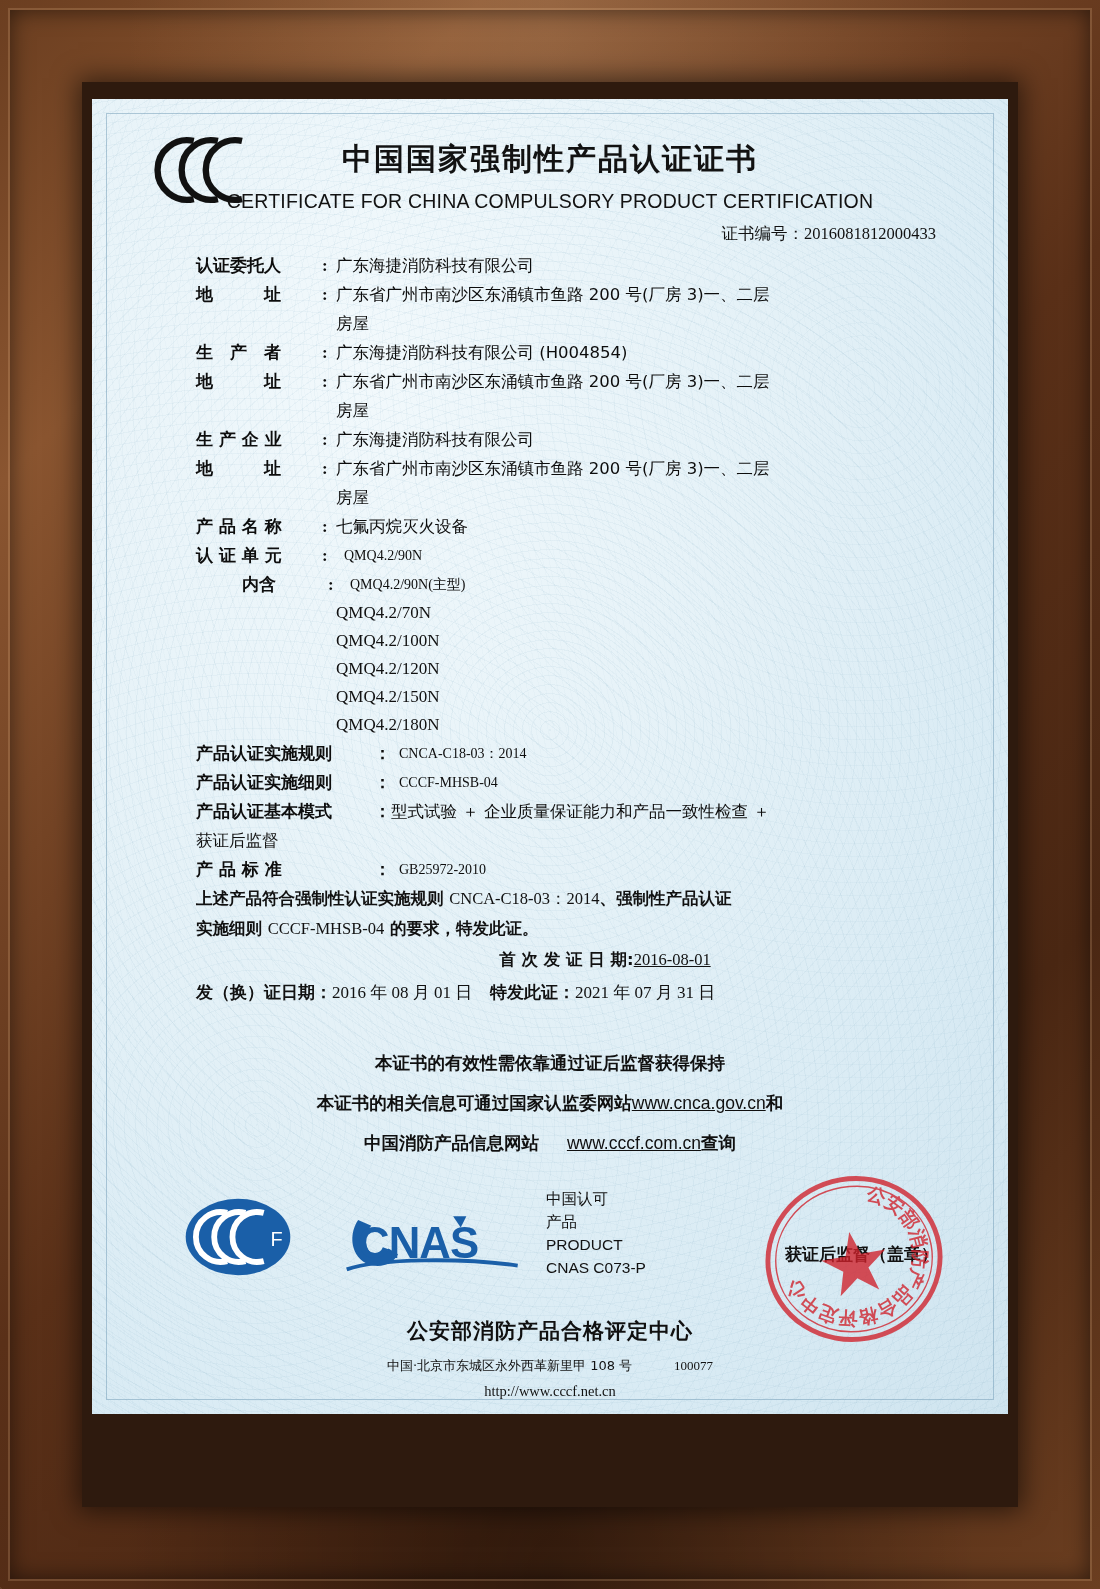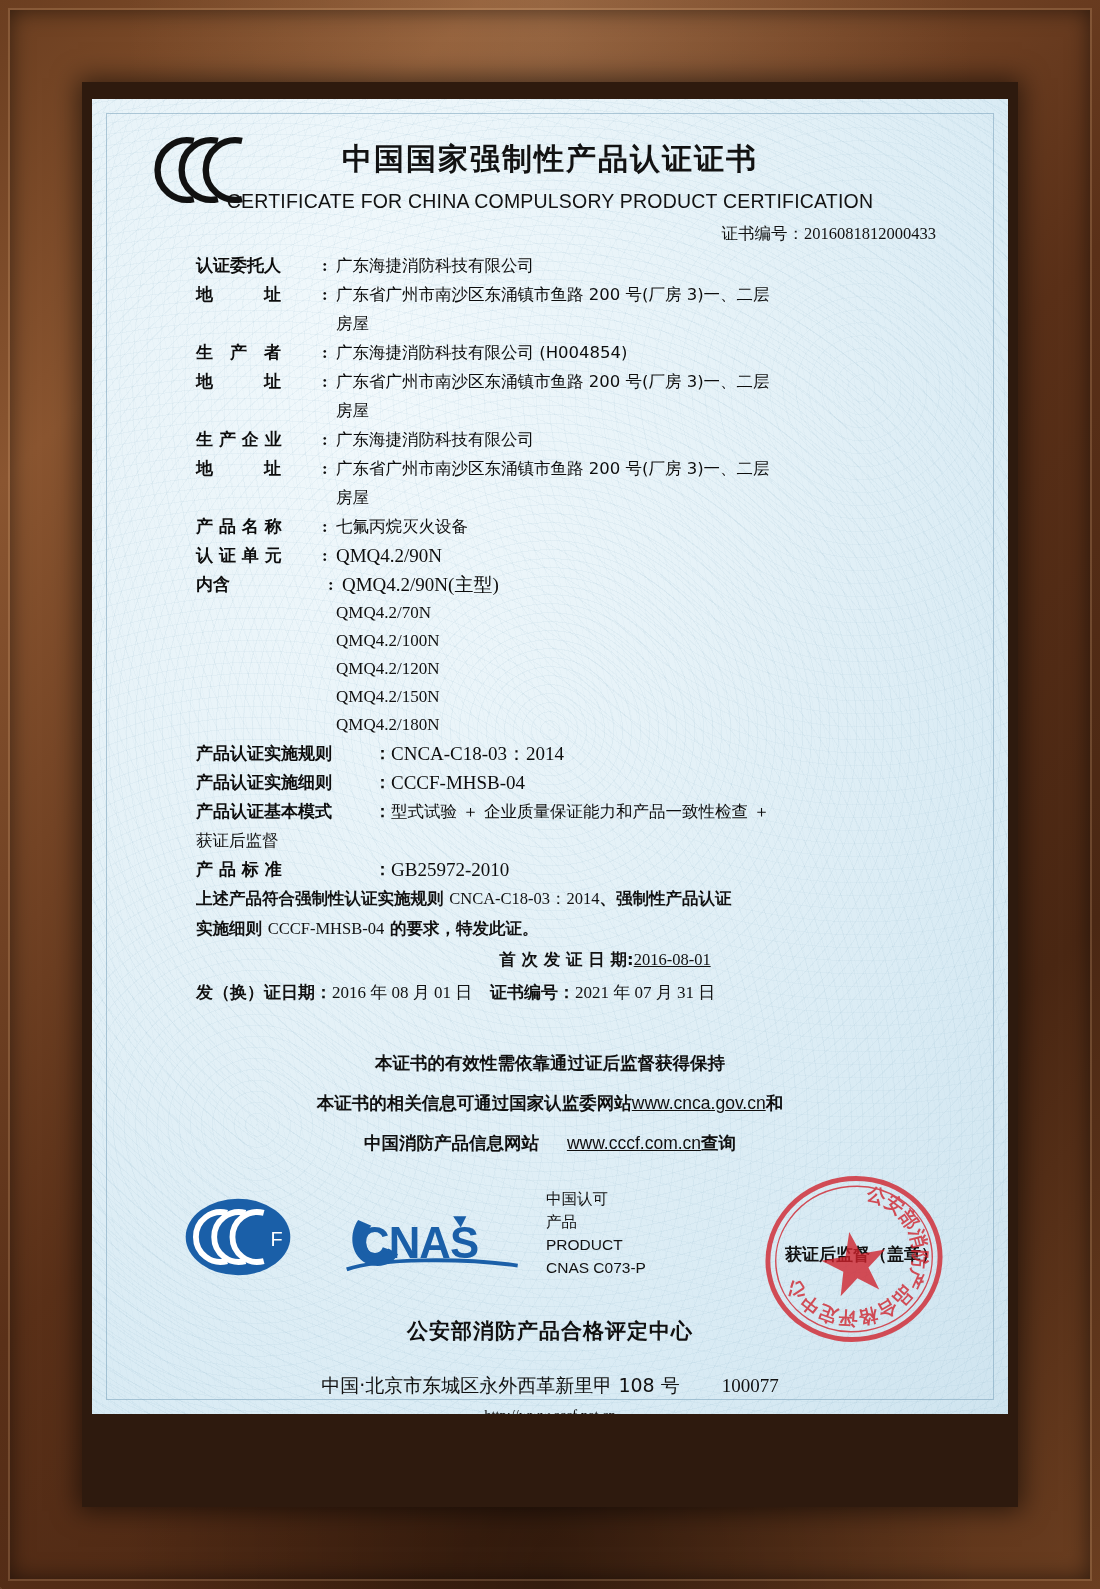--- a/index.html
+++ b/index.html
@@ -136,21 +136,21 @@
     white-space: pre;
     letter-spacing: 0px;
   }
   .lbl.wide { flex: 0 0 178px; }
   .colon { flex: 0 0 14px; font-weight: bold; }
   .val {
     flex: 1 1 auto;
     font-family: "DejaVu Sans", sans-serif;
     font-size: 16.5px;
   }
-  .val.serif { font-family: "Liberation Serif", serif; font-size: 19px; }
+  .val.serif { font-family: "Liberation Serif", serif; font-size: 14px; margin-left: 8px; }
   .cont {
     padding-left: 140px;
     font-family: "DejaVu Sans", sans-serif;
     font-size: 16.5px;
     line-height: 29px;
   }
   .unit-line {
     padding-left: 140px;
     font-family: "Liberation Serif", serif;
     font-size: 17px;
@@ -241,23 +241,23 @@
     text-align: center;
   }
   .footer-org {
     font-family: "DejaVu Sans", sans-serif;
     font-weight: bold;
     font-size: 21px;
     letter-spacing: 1px;
     color: #101010;
   }
   .footer-addr {
-    margin-top: 28px;
-    font-family: "DejaVu Sans", sans-serif;
-    font-size: 19px;
+    margin-top: 12px;
+    font-family: "DejaVu Sans", sans-serif;
+    font-size: 13px;
     color: #111;
   }
   .footer-addr .zip { margin-left: 42px; font-family: "Liberation Serif", serif; }
   .footer-url {
     margin-top: 8px;
     font-family: "Liberation Serif", serif;
     font-size: 14.5px;
     color: #111;
   }
 </style>
@@ -339,21 +339,21 @@
         <span class="val">七氟丙烷灭火设备</span>
       </div>
 
       <div class="row">
         <span class="lbl">认 证 单 元</span>
         <span class="colon">:</span>
         <span class="val serif">QMQ4.2/90N</span>
       </div>
 
       <div class="row">
-        <span class="lbl" style="text-align:left; padding-right:6px;">内含</span>
+        <span class="lbl" style="text-align:center; padding-right:6px;">内含</span>
         <span class="colon">:</span>
         <span class="val serif">QMQ4.2/90N(主型)</span>
       </div>
       <div class="unit-line">QMQ4.2/70N</div>
       <div class="unit-line">QMQ4.2/100N</div>
       <div class="unit-line">QMQ4.2/120N</div>
       <div class="unit-line">QMQ4.2/150N</div>
       <div class="unit-line">QMQ4.2/180N</div>
 
       <div class="row">
@@ -385,21 +385,21 @@
         <span>上述产品符合强制性认证实施规则 </span><span class="mono">CNCA-C18-03：2014</span><span>、强制性产品认证</span><br>
         <span>实施细则 </span><span class="mono">CCCF-MHSB-04</span><span> 的要求，特发此证。</span>
       </div>
 
       <div class="issue-first">
         <span>首 次 发 证 日 期</span>:<span style="font-family:'Liberation Serif',serif;font-weight:normal;text-decoration:underline;">2016-08-01</span>
       </div>
 
       <div class="issue-dates">
         <span>发（换）证日期</span><span>：</span><span class="d">2016 年 08 月 01 日</span>
-        &nbsp;&nbsp;<span>证书编号</span><span>：</span><span class="d">2021 年 07 月 31 日</span>
+        &nbsp;&nbsp;<span>特发此证</span><span>：</span><span class="d">2021 年 07 月 31 日</span>
       </div>
     </div>
 
     <div class="notes">
       <div>本证书的有效性需依靠通过证后监督获得保持</div>
       <div>
         <span>本证书的相关信息可通过国家认监委网站</span><a class="u" href="#" style="color:#101010;">www.cnca.gov.cn</a><span>和</span>
       </div>
       <div>
         <span>中国消防产品信息网站</span><a class="u" href="#" style="color:#101010;padding-left:28px;">www.cccf.com.cn</a><span>查询</span>

